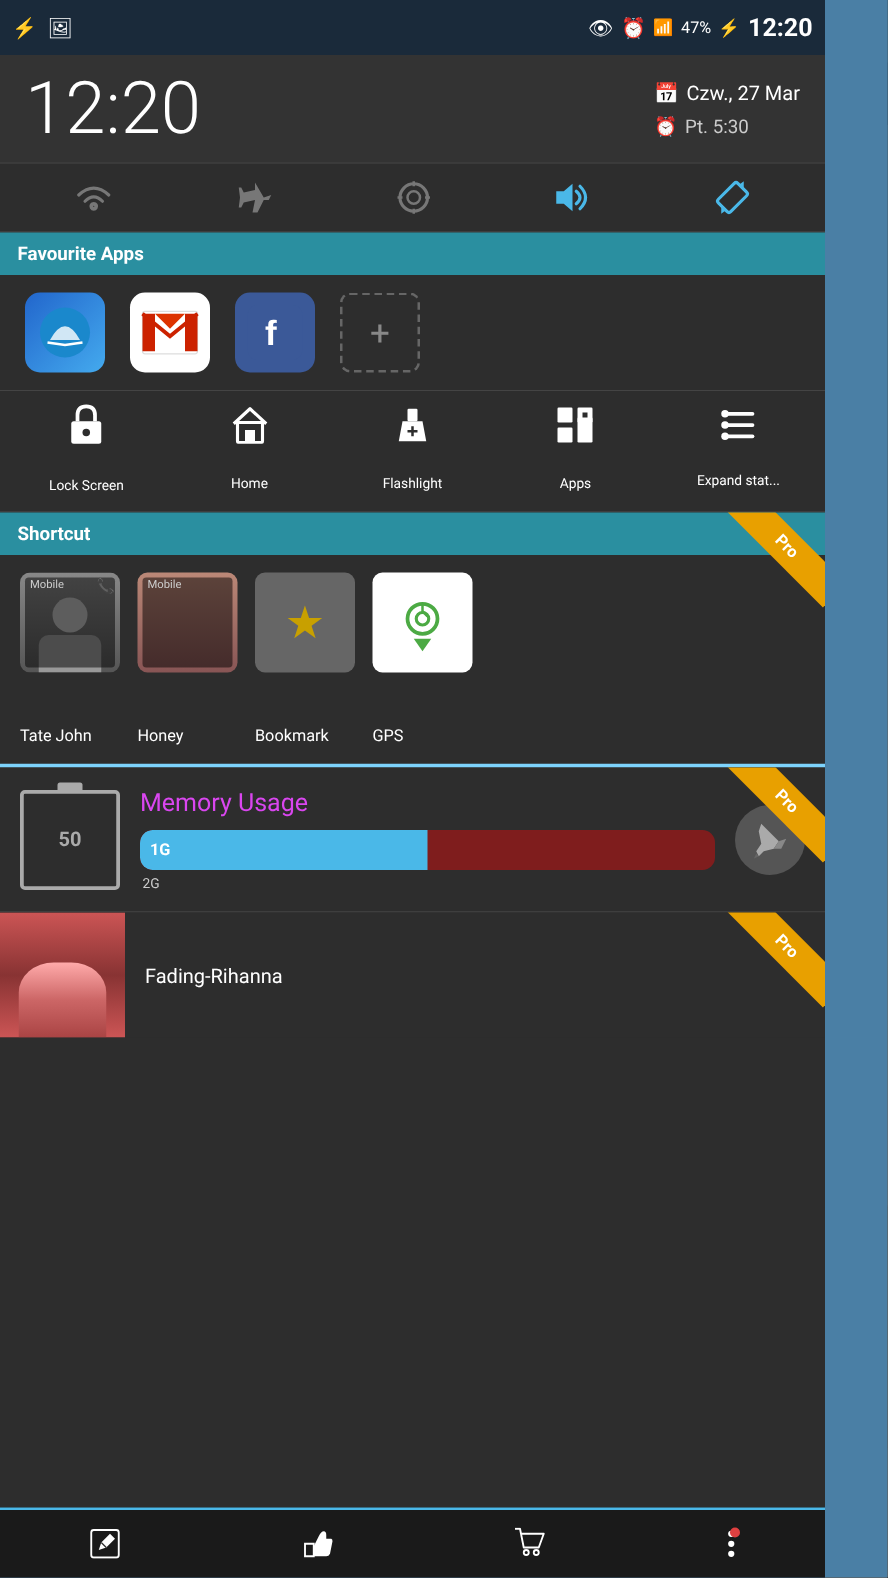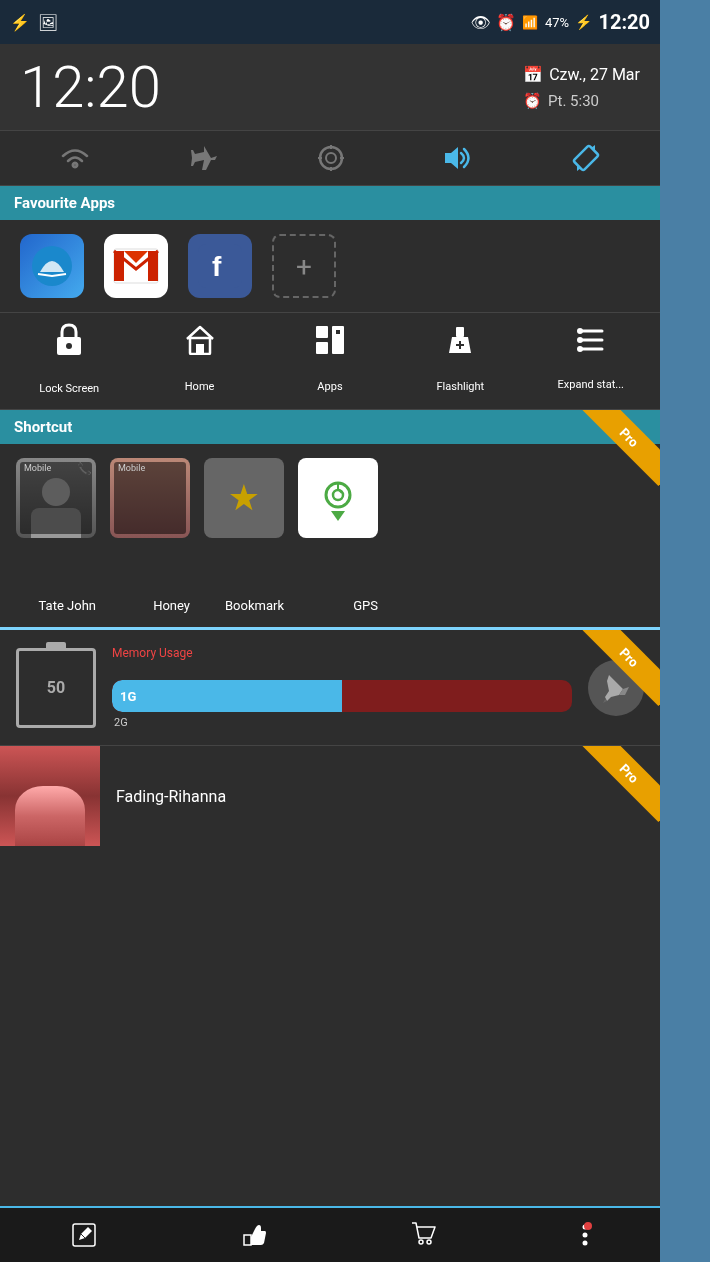--- a/index.html
+++ b/index.html
@@ -204,22 +204,22 @@
     }
     .shortcut-contacts {
       display: flex;
       align-items: center;
       padding: 14px 16px;
       gap: 14px;
     }
     .contact-item {
       display: flex;
       flex-direction: column;
-      align-items: flex-end;
-      gap: 20px;
+      align-items: flex-start;
+      gap: 4px;
       cursor: pointer;
     }
     .contact-avatar {
       width: 80px;
       height: 80px;
       border-radius: 8px;
       background: #555;
       position: relative;
       overflow: hidden;
       display: flex;
@@ -275,23 +275,23 @@
       position: absolute;
       top: -9px;
       left: 50%;
       transform: translateX(-50%);
       border-radius: 2px 2px 0 0;
     }
     .memory-info {
       flex: 1;
     }
     .memory-title {
-      color: #ef4444;
-      font-size: 12px;
-      margin-bottom: 20px;
+      color: #d946ef;
+      font-size: 20px;
+      margin-bottom: 10px;
     }
     .memory-bar-container {
       background: #7f1d1d;
       height: 32px;
       border-radius: 10px;
       overflow: hidden;
       display: flex;
       align-items: center;
       margin-bottom: 4px;
     }
@@ -561,43 +561,43 @@
     </div>
     <div class="shortcut-btn">
       <div class="shortcut-btn-icon">
         <svg width="30" height="30" viewBox="0 0 30 30" fill="none" xmlns="http://www.w3.org/2000/svg">
           <path d="M2 14 L15 2 L28 14" stroke="#fff" stroke-width="2.5" fill="none" stroke-linejoin="round"></path>
           <rect x="5" y="13" width="20" height="16" rx="1" fill="none" stroke="#fff" stroke-width="2.5"></rect>
           <rect x="11" y="19" width="8" height="10" fill="#fff"></rect>
         </svg>
       </div>
       <span>Home</span>
+    </div>
+    <div class="shortcut-btn">
+      <div class="shortcut-btn-icon">
+        <svg width="30" height="30" viewBox="0 0 30 30" fill="none" xmlns="http://www.w3.org/2000/svg">
+          <rect x="11" y="2" width="8" height="10" rx="1" fill="#fff"></rect>
+          <path d="M7 12 L23 12 L26 28 L4 28 Z" fill="#fff"></path>
+          <line x1="15" y1="16" x2="15" y2="24" stroke="#2d2d2d" stroke-width="2"></line>
+          <line x1="11" y1="20" x2="19" y2="20" stroke="#2d2d2d" stroke-width="2"></line>
+        </svg>
+      </div>
+      <span>Flashlight</span>
     </div>
     <div class="shortcut-btn">
       <div class="shortcut-btn-icon">
         <svg width="30" height="30" viewBox="0 0 30 30" fill="none" xmlns="http://www.w3.org/2000/svg">
           <rect x="1" y="1" width="12" height="12" rx="1" fill="#fff"></rect>
           <rect x="17" y="1" width="12" height="12" rx="1" fill="#fff"></rect>
           <rect x="1" y="17" width="12" height="12" rx="1" fill="#fff"></rect>
           <rect x="17" y="9" width="12" height="20" rx="1" fill="#fff"></rect>
           <rect x="21" y="5" width="4" height="4" fill="#2d2d2d"></rect>
         </svg>
       </div>
       <span>Apps</span>
-    </div>
-    <div class="shortcut-btn">
-      <div class="shortcut-btn-icon">
-        <svg width="30" height="30" viewBox="0 0 30 30" fill="none" xmlns="http://www.w3.org/2000/svg">
-          <rect x="11" y="2" width="8" height="10" rx="1" fill="#fff"></rect>
-          <path d="M7 12 L23 12 L26 28 L4 28 Z" fill="#fff"></path>
-          <line x1="15" y1="16" x2="15" y2="24" stroke="#2d2d2d" stroke-width="2"></line>
-          <line x1="11" y1="20" x2="19" y2="20" stroke="#2d2d2d" stroke-width="2"></line>
-        </svg>
-      </div>
-      <span>Flashlight</span>
     </div>
     <div class="shortcut-btn">
       <div class="shortcut-btn-icon">
         <svg width="30" height="26" viewBox="0 0 30 26" fill="none" xmlns="http://www.w3.org/2000/svg">
           <line x1="4" y1="4" x2="26" y2="4" stroke="#fff" stroke-width="3" stroke-linecap="round"></line>
           <line x1="4" y1="13" x2="26" y2="13" stroke="#fff" stroke-width="3" stroke-linecap="round"></line>
           <line x1="4" y1="22" x2="26" y2="22" stroke="#fff" stroke-width="3" stroke-linecap="round"></line>
           <circle cx="4" cy="4" r="3" fill="#fff"></circle>
           <circle cx="4" cy="13" r="3" fill="#fff"></circle>
           <circle cx="4" cy="22" r="3" fill="#fff"></circle>

